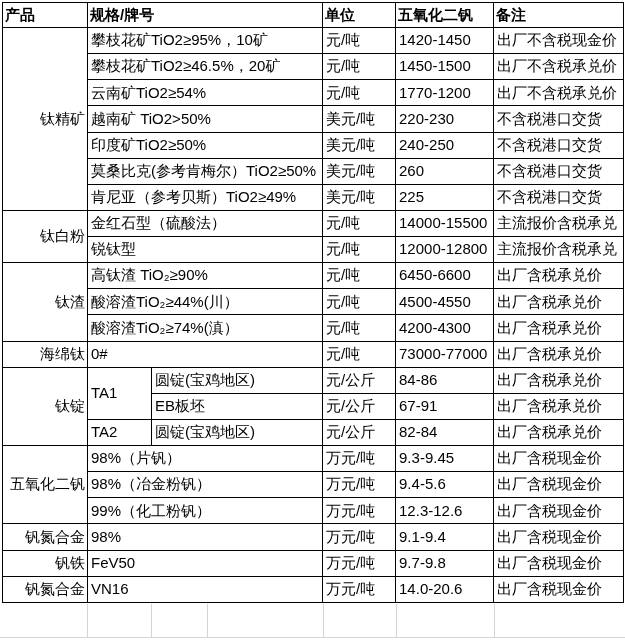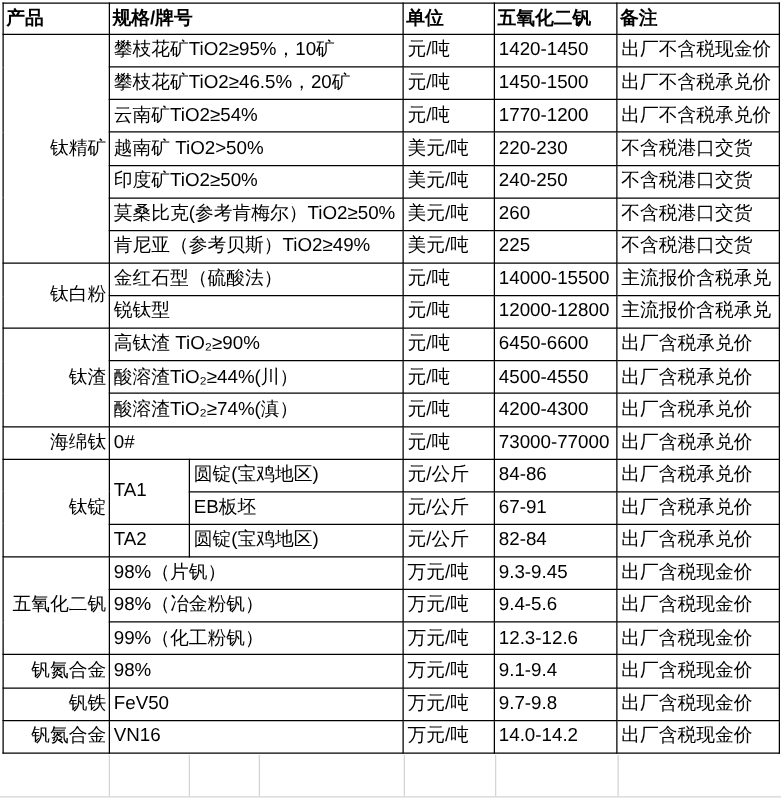--- a/index.html
+++ b/index.html
@@ -236,21 +236,21 @@
         <td class="c-left" colspan="3">FeV50</td>
         <td class="c-left">万元/吨</td>
         <td class="c-left">9.7-9.8</td>
         <td class="c-left">出厂含税现金价</td>
       </tr>
 
       <tr>
         <td class="c-product">钒氮合金</td>
         <td class="c-left" colspan="3">VN16</td>
         <td class="c-left">万元/吨</td>
-        <td class="c-left">14.0-14.2</td>
+        <td class="c-left">14.0-20.6</td>
         <td class="c-left">出厂含税现金价</td>
       </tr>
     </tbody>
   </table>
 
   <div class="bottom-grid">
     <div class="vline" style="left:87px"></div>
     <div class="vline" style="left:151px"></div>
     <div class="vline" style="left:207px"></div>
     <div class="vline" style="left:323px"></div>

